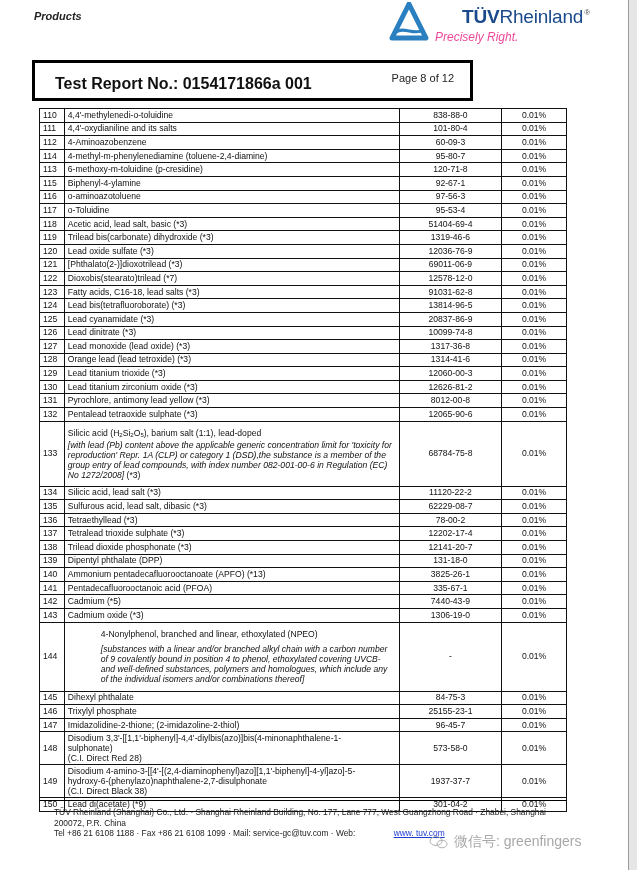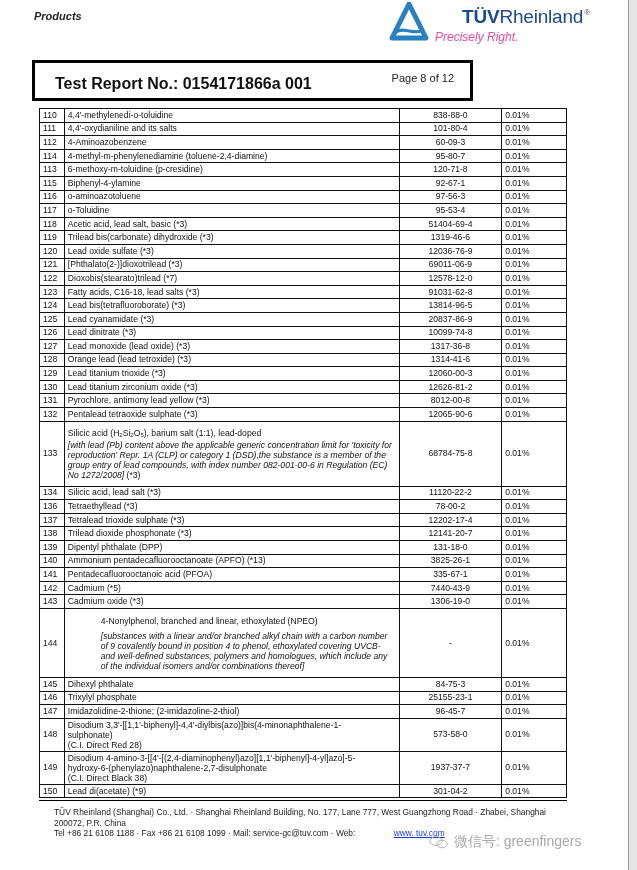--- a/index.html
+++ b/index.html
@@ -19,21 +19,21 @@
   .report-title { position: absolute; left: 20px; top: 12px; font-size: 16px; font-weight: bold; color: #111; }
   .report-page { position: absolute; right: 16px; top: 9px; font-size: 11px; color: #222; }
   table.subst {
     position: absolute; left: 39px; top: 108px; width: 528px; border-collapse: collapse;
     font-size: 8.6px; font-family: "Liberation Sans", sans-serif; color: #111;
   }
   table.subst td { border: 1px solid #111; padding: 0 3px; height: 12.6px; line-height: 11px; vertical-align: middle; }
   td.no { width: 18px; padding: 0; }
   td.name { width: 310px; }
   td.cas { width: 100px; text-align: center; }
-  td.limit { width: 60px; text-align: left; margin-top: 19px; }
+  td.limit { width: 60px; text-align: center; margin-top: 19px; }
   .note { font-style: italic; }
   .sub { font-size: 6px; vertical-align: -1px; }
   .footer-rule { position: absolute; left: 39px; top: 800px; width: 528px; border-top: 1px solid #000; }
   .footer { position: absolute; left: 54px; top: 807px; font-size: 8.4px; color: #222; line-height: 10.5px; width: 520px; }
   .footer a { color: #1a3ad1; text-decoration: underline; margin-left: 36px; }
   .watermark { position: absolute; left: 428px; top: 833px; font-size: 14px; color: #a8a8a8; white-space: nowrap; }
   .watermark .wx { display: inline-block; width: 22px; height: 14px; vertical-align: middle; }
 </style>
 </head>
 <body>
@@ -209,20 +209,26 @@
     </tr>
   </tbody>
   <tbody id="tbody-b">
       <tr>
         <td class="no">134</td>
         <td class="name">Silicic acid, lead salt (*3)</td>
         <td class="cas">11120-22-2</td>
         <td class="limit">0.01%</td>
       </tr>
       <tr>
+        <td class="no">135</td>
+        <td class="name">Sulfurous acid, lead salt, dibasic (*3)</td>
+        <td class="cas">62229-08-7</td>
+        <td class="limit">0.01%</td>
+      </tr>
+      <tr>
         <td class="no">136</td>
         <td class="name">Tetraethyllead (*3)</td>
         <td class="cas">78-00-2</td>
         <td class="limit">0.01%</td>
       </tr>
       <tr>
         <td class="no">137</td>
         <td class="name">Tetralead trioxide sulphate (*3)</td>
         <td class="cas">12202-17-4</td>
         <td class="limit">0.01%</td>

